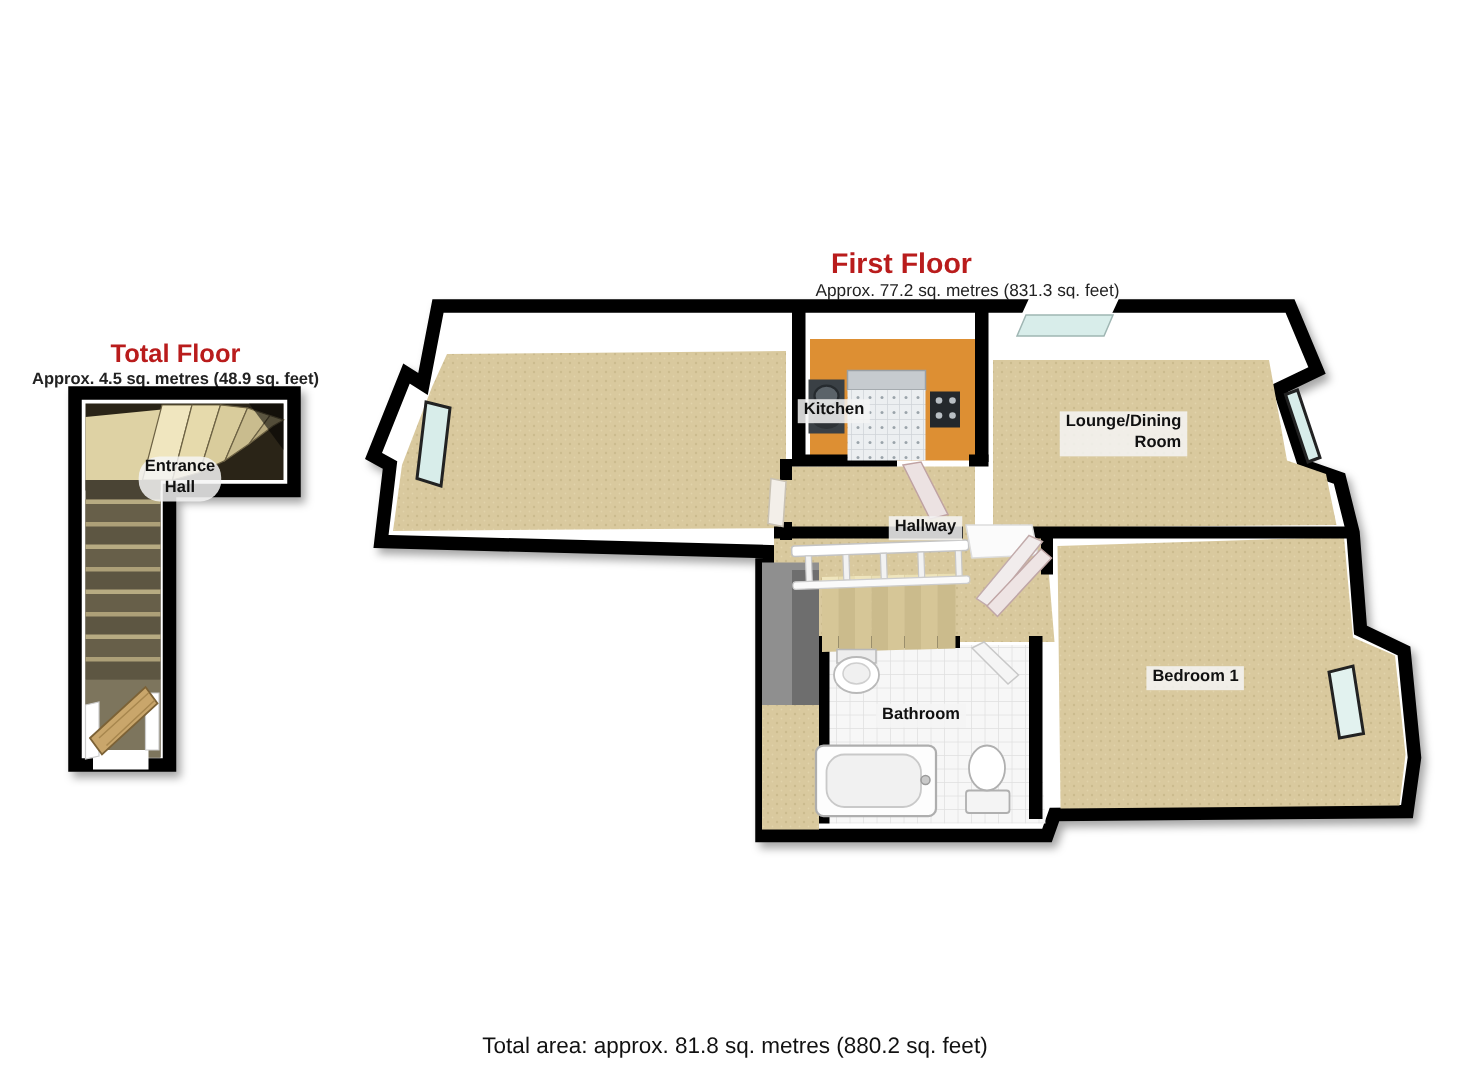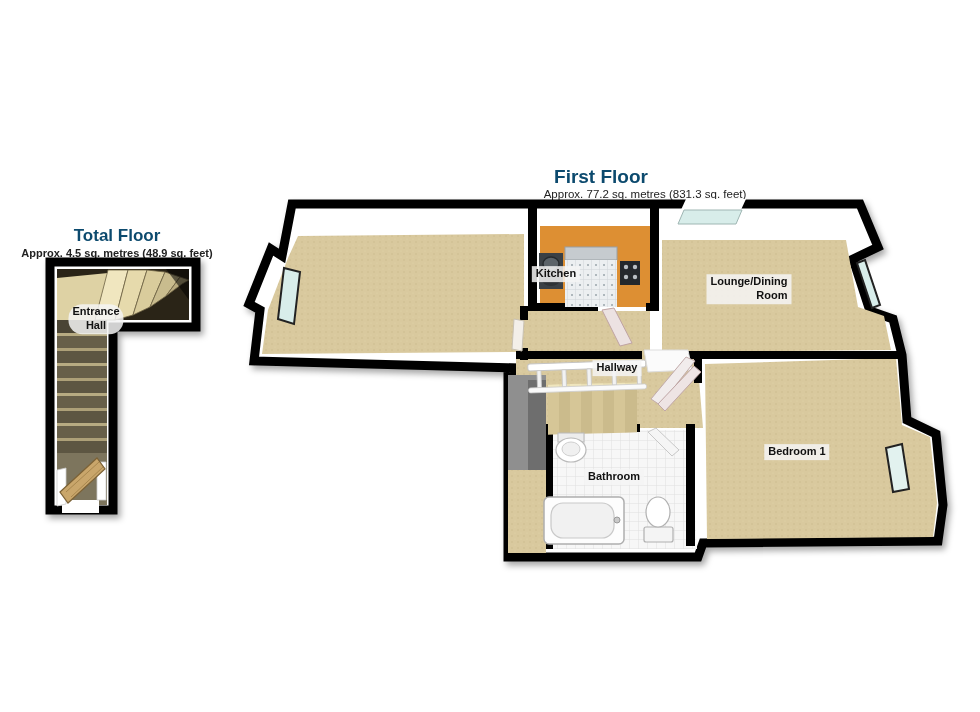--- a/index.html
+++ b/index.html
@@ -1,18 +1,18 @@
 <!DOCTYPE html>
 <html><head>
 <meta charset="utf-8">
 <style>
   html,body{margin:0;padding:0;background:#ffffff;}
   #canvas{position:relative;width:980px;height:712px;background:#ffffff;overflow:hidden;
           font-family:"Liberation Sans",sans-serif;}
-  .title{position:absolute;transform:translateX(-50%);font-weight:bold;font-size:19px;color:#0c4a6e;white-space:nowrap;}
+  .title{position:absolute;transform:translateX(-50%);font-weight:bold;font-size:19px;color:#b91c1c;white-space:nowrap;}
   .subtitle{position:absolute;transform:translateX(-50%);font-size:11.5px;color:#222;white-space:nowrap;}
   .lbl{position:absolute;transform:translate(-50%,-50%);background:rgba(245,245,245,0.85);
        font-weight:bold;font-size:11px;line-height:1.25;color:#111;text-align:center;
        white-space:pre-line;padding:1px 4px;z-index:5;}
   .footer{position:absolute;transform:translateX(-50%);font-size:15px;color:#111;white-space:nowrap;}
   svg{position:absolute;left:0;top:0;}
 </style>
 </head>
 <body>
 
@@ -20,26 +20,27 @@
 
   <div class="title" style="left:601px;top:166px;">First Floor</div>
   <div class="subtitle" style="left:601px;top:188px;margin-left:44px;">Approx. 77.2 sq. metres (831.3 sq. feet)</div>
 
   <div class="title" style="left:117px;top:226px;font-size:17px;">Total Floor</div>
   <div class="subtitle" style="left:117px;top:247px;font-size:11px;font-weight:bold;">Approx. 4.5 sq. metres (48.9 sq. feet)</div>
 
   <div class="lbl" style="left:556px;top:274px;">Kitchen</div>
   <div class="lbl" style="left:749px;top:289px;text-align:right;">Lounge/Dining
 Room</div>
-  <div class="lbl" style="left:617px;top:352px;margin-top:16px;">Hallway</div>
+  <div class="lbl" style="left:617px;top:352px;">Hallway</div>
   <div class="lbl" style="left:614px;top:477px;">Bathroom</div>
   <div class="lbl" style="left:797px;top:452px;">Bedroom 1</div>
-  <div class="lbl" style="left:96px;top:319px;border-radius:14px;">Entrance
+  <div class="lbl" style="left:120px;top:319px;border-radius:14px;">Entrance
 Hall</div>
 
+  <div class="footer" style="left:490px;top:689px;">Total area: approx. 81.8 sq. metres (880.2 sq. feet)</div>
 
   <svg width="980" height="712" viewBox="0 0 980 712">
     <defs>
       <pattern id="carpet" width="6" height="6" patternUnits="userSpaceOnUse">
         <rect width="6" height="6" fill="#d9c99e"></rect>
         <circle cx="2" cy="2" r="0.8" fill="#cbbb8e"></circle>
         <circle cx="5" cy="5" r="0.6" fill="#e2d4ab"></circle>
       </pattern>
       <pattern id="tiles" width="9" height="9" patternUnits="userSpaceOnUse">
         <rect width="9" height="9" fill="#f7f7f7"></rect>

